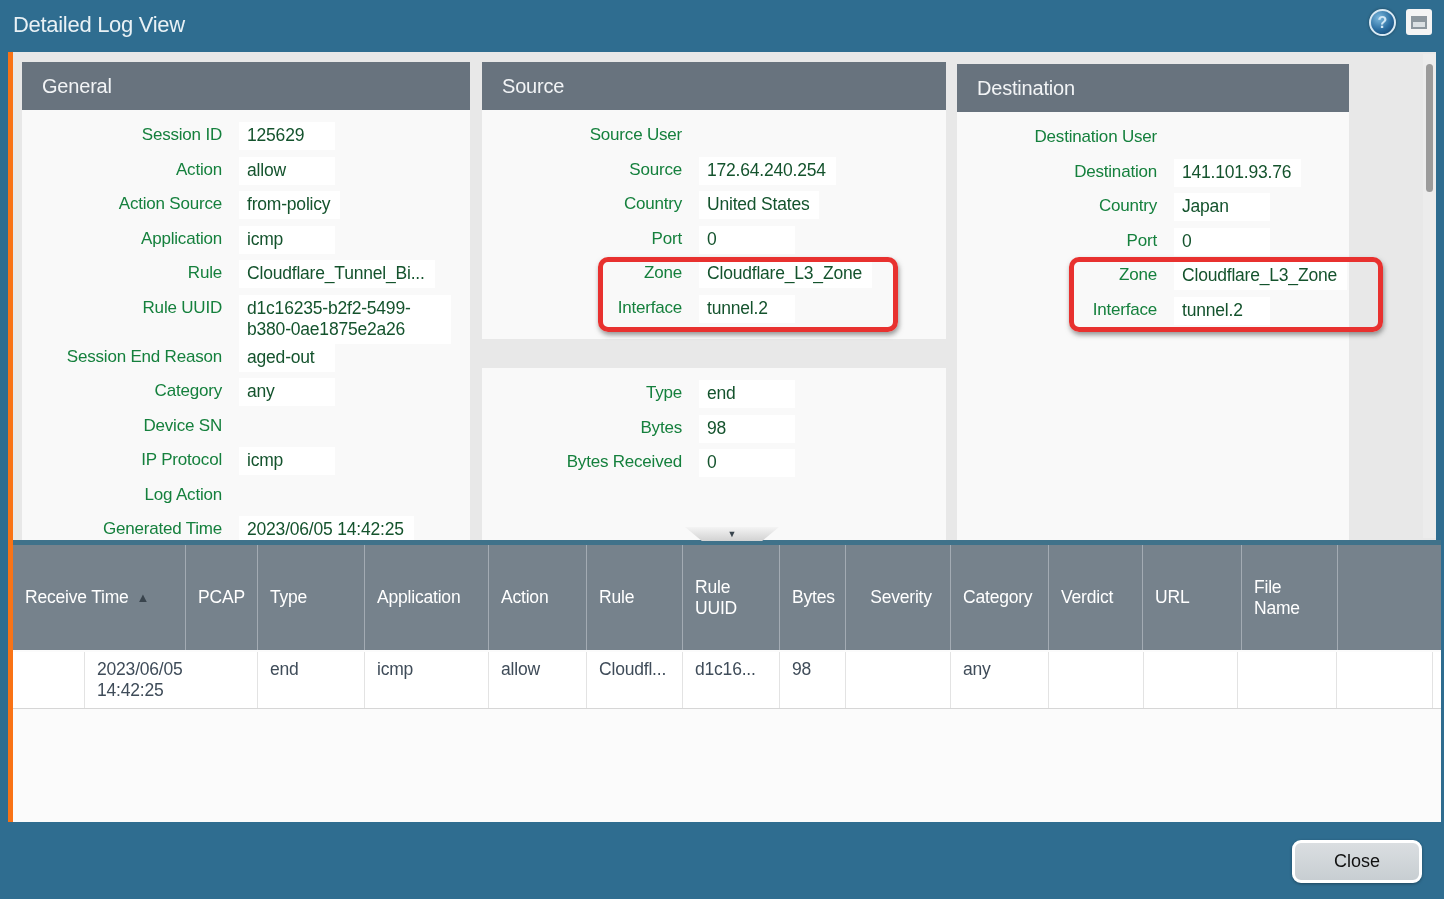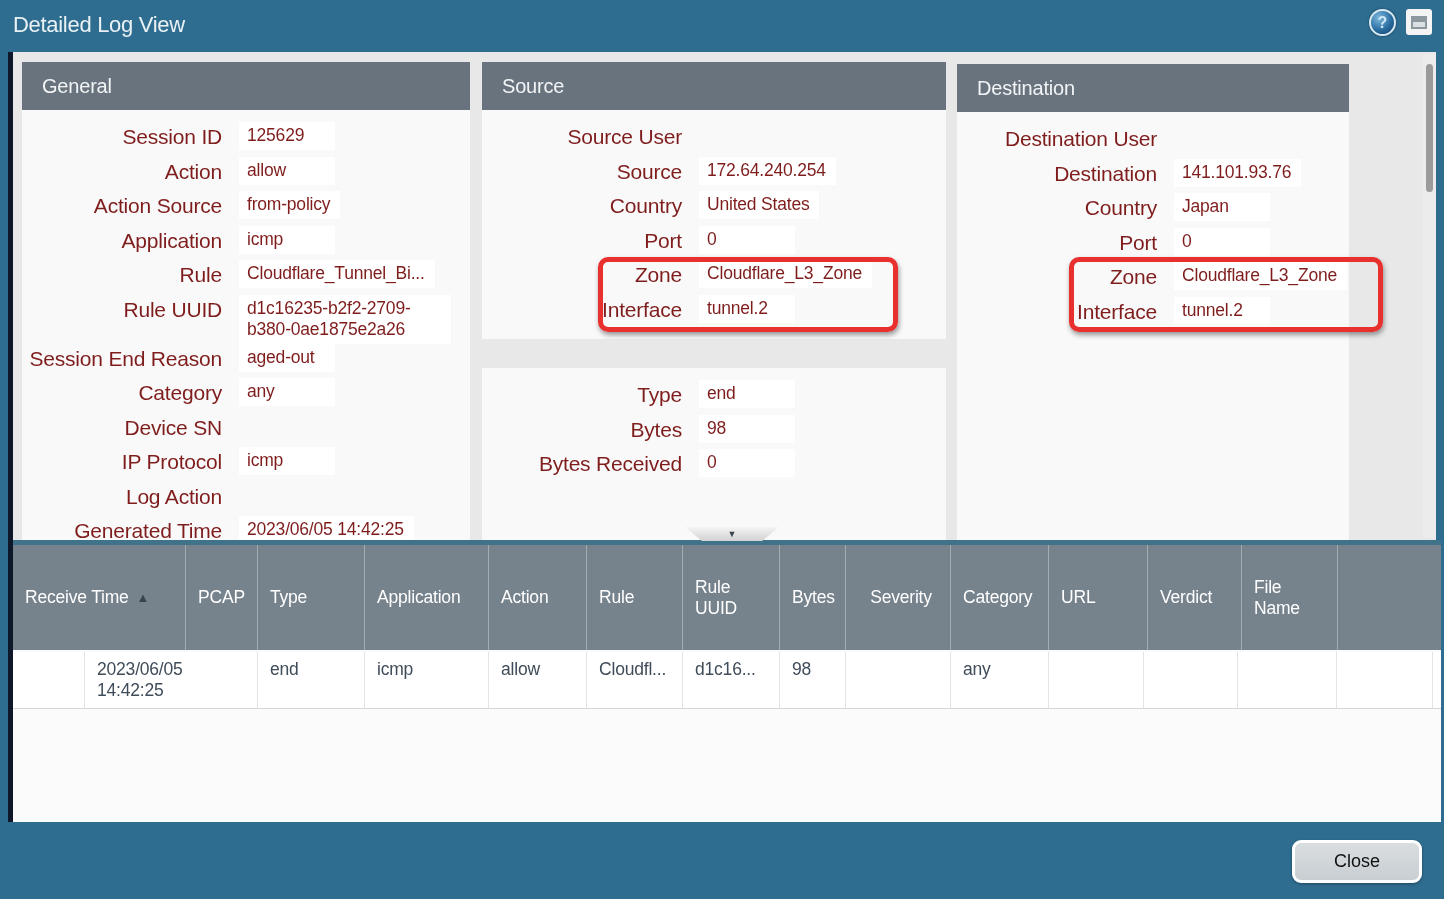--- a/index.html
+++ b/index.html
@@ -33,40 +33,40 @@
   .window-icon .pane {
     width:16px; height:13px;
     border:2px solid #8d979e;
     background:linear-gradient(to bottom, #8d979e 0 4px, #dbe0e3 4px 100%);
   }
 
   
   .content {
     position:absolute; left:8px; top:52px; width:1428px; height:770px;
     background:#e8e8e8;
-    border-left:5px solid #0f172a;
+    border-left:5px solid #f97316;
   }
 
   
   .upper { position:absolute; left:0; top:0; width:1423px; height:488px; overflow:hidden; }
 
   .panel { position:absolute; background:#f9f9f9; }
   .panel-header {
     height:48px; background:#68737e; color:#f2f4f6;
     font-size:20px; line-height:48px; padding-left:20px; letter-spacing:-0.2px;
   }
   .panel-body { padding-top:12px; }
   .field-row { display:flex; align-items:flex-start; min-height:34.5px; }
   .field-row.tall { min-height:48px; }
   .flabel {
-    flex:0 0 200px; text-align:right; color:#7f1d1d; font-size:21px;
+    flex:0 0 200px; text-align:right; color:#15803d; font-size:17px;
     padding-top:3px; letter-spacing:-0.2px;
   }
   .fvalue {
-    margin-left:17px; background:#ffffff; color:#7f1d1d; font-size:17.5px;
+    margin-left:17px; background:#ffffff; color:#14532d; font-size:17.5px;
     padding:3px 10px 4px 8px; min-width:96px; letter-spacing:-0.2px;
     white-space:nowrap;
   }
   .fvalue.wrap { white-space:normal; max-width:212px; overflow-wrap:break-word; }
   .fvalue:empty { background:transparent; padding:0; min-width:0; }
 
   .panel.general     { left:9px;   top:10px; width:448px; height:620px; }
   .panel.source      { left:469px; top:10px; width:464px; height:277px; }
   .panel.details     { left:469px; top:316px; width:464px; height:300px; }
   .panel.destination { left:944px; top:12px; width:392px; height:620px; }
@@ -178,21 +178,21 @@
           <div class="field-row">
             <span class="flabel">Application</span>
             <span class="fvalue">icmp</span>
           </div>
           <div class="field-row">
             <span class="flabel">Rule</span>
             <span class="fvalue">Cloudflare_Tunnel_Bi...</span>
           </div>
           <div class="field-row tall">
             <span class="flabel">Rule UUID</span>
-            <span class="fvalue wrap">d1c16235-b2f2-2709-b380-0ae1875e2a26</span>
+            <span class="fvalue wrap">d1c16235-b2f2-5499-b380-0ae1875e2a26</span>
           </div>
           <div class="field-row">
             <span class="flabel">Session End Reason</span>
             <span class="fvalue">aged-out</span>
           </div>
           <div class="field-row">
             <span class="flabel">Category</span>
             <span class="fvalue">any</span>
           </div>
           <div class="field-row">
@@ -330,25 +330,25 @@
           </div>
         <div class="th c7">
             <span>Bytes</span>
           </div>
         <div class="th c8">
             <span>Severity</span>
           </div>
         <div class="th c9">
             <span>Category</span>
           </div>
+        <div class="th c11">
+            <span>Verdict</span>
+          </div>
         <div class="th c12">
             <span>URL</span>
-          </div>
-        <div class="th c11">
-            <span>Verdict</span>
           </div>
         <div class="th c13">
             <span>File Name</span>
           </div>
       </div>
       <div class="trow">
         <div class="td c0"></div>
         <div class="td c1">2023/06/05 14:42:25</div>
         <div class="td c2">end</div>
         <div class="td c3">icmp</div>

